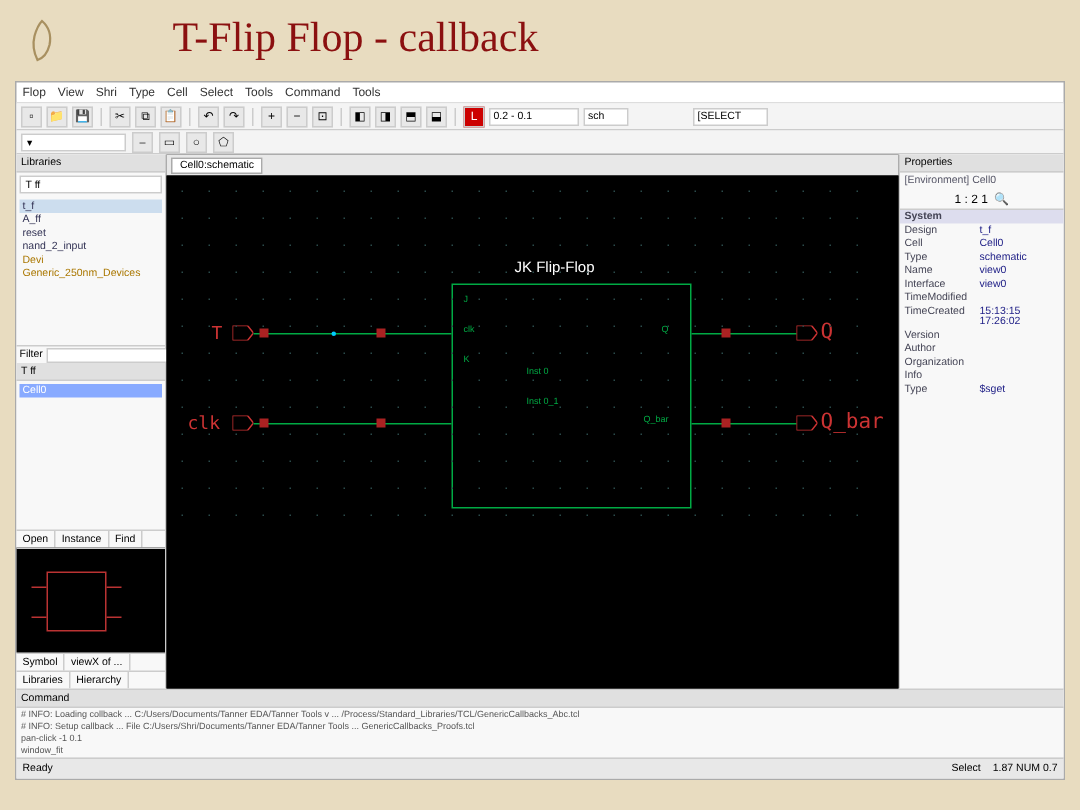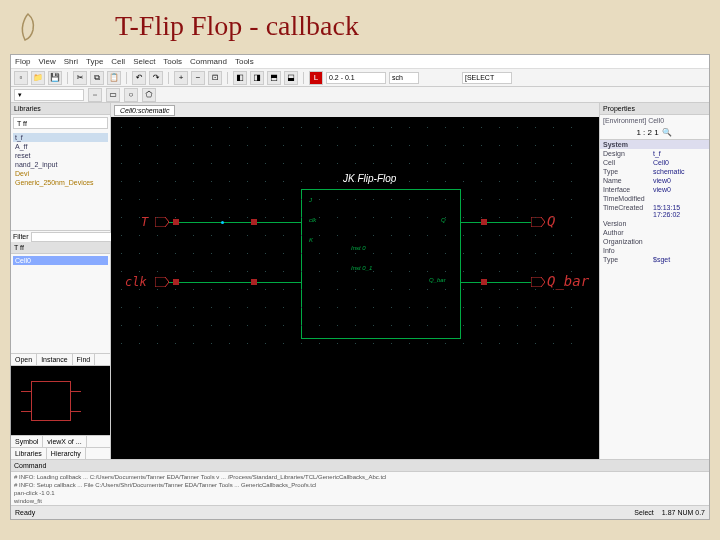--- a/index.html
+++ b/index.html
@@ -31,21 +31,21 @@
 .lib-item { font-size:7px; padding:1px 2px; color:#335; }
 .lib-item.sel { background:#cde; }
 .filter-row { height:12px; display:flex; align-items:center; padding:0 2px; font-size:7px; border-top:1px solid #ccc; }
 .filter-input { flex:1; height:10px; border:1px solid #ccc; margin-left:2px; }
 .cell-list { flex:1; padding:2px; }
 .cell-item { font-size:7px; padding:1px 2px; background:#8af; color:#fff; }
 .preview-area { height:70px; background:#000; border-top:1px solid #ccc; position:relative; }
 .preview-shape { position:absolute; border:1px solid #b33; }
 .preview-tabs { height:12px; display:flex; font-size:7px; border-top:1px solid #ccc; }
 .preview-tab { padding:0 4px; display:flex; align-items:center; border-right:1px solid #ccc; }
-.canvas-area { flex:1; display:flex; flex-direction:column; background:#000; position:relative; min-width:0;font-style:italic; }
+.canvas-area { flex:1; display:flex; flex-direction:column; background:#000; position:relative; min-width:0; }
 .canvas-tabs { height:14px; background:#e8e8e8; display:flex; align-items:center; font-size:7px; padding:0 3px; }
 .canvas-tab { background:#fff; border:1px solid #aaa; padding:1px 5px; }
 .canvas { flex:1; position:relative; background:#000; }
 .grid-dot { position:absolute; width:1px; height:1px; background:#2a4a4a; }
 .schematic-box { position:absolute; top:72px; left:190px; width:160px; height:150px; border:1px solid #0a4; }
 .schematic-label { position:absolute; top:56px; left:230px; color:#fff; font-size:10px; background:#000; padding:0 2px; }
 .pin-label { position:absolute; color:#c33; font-size:12px; font-family:monospace; }
 .port-sym { position:absolute; width:14px; height:10px; }
 .port-sym svg { width:100%; height:100%; }
 .wire { position:absolute; background:#0a4; height:1px; }

